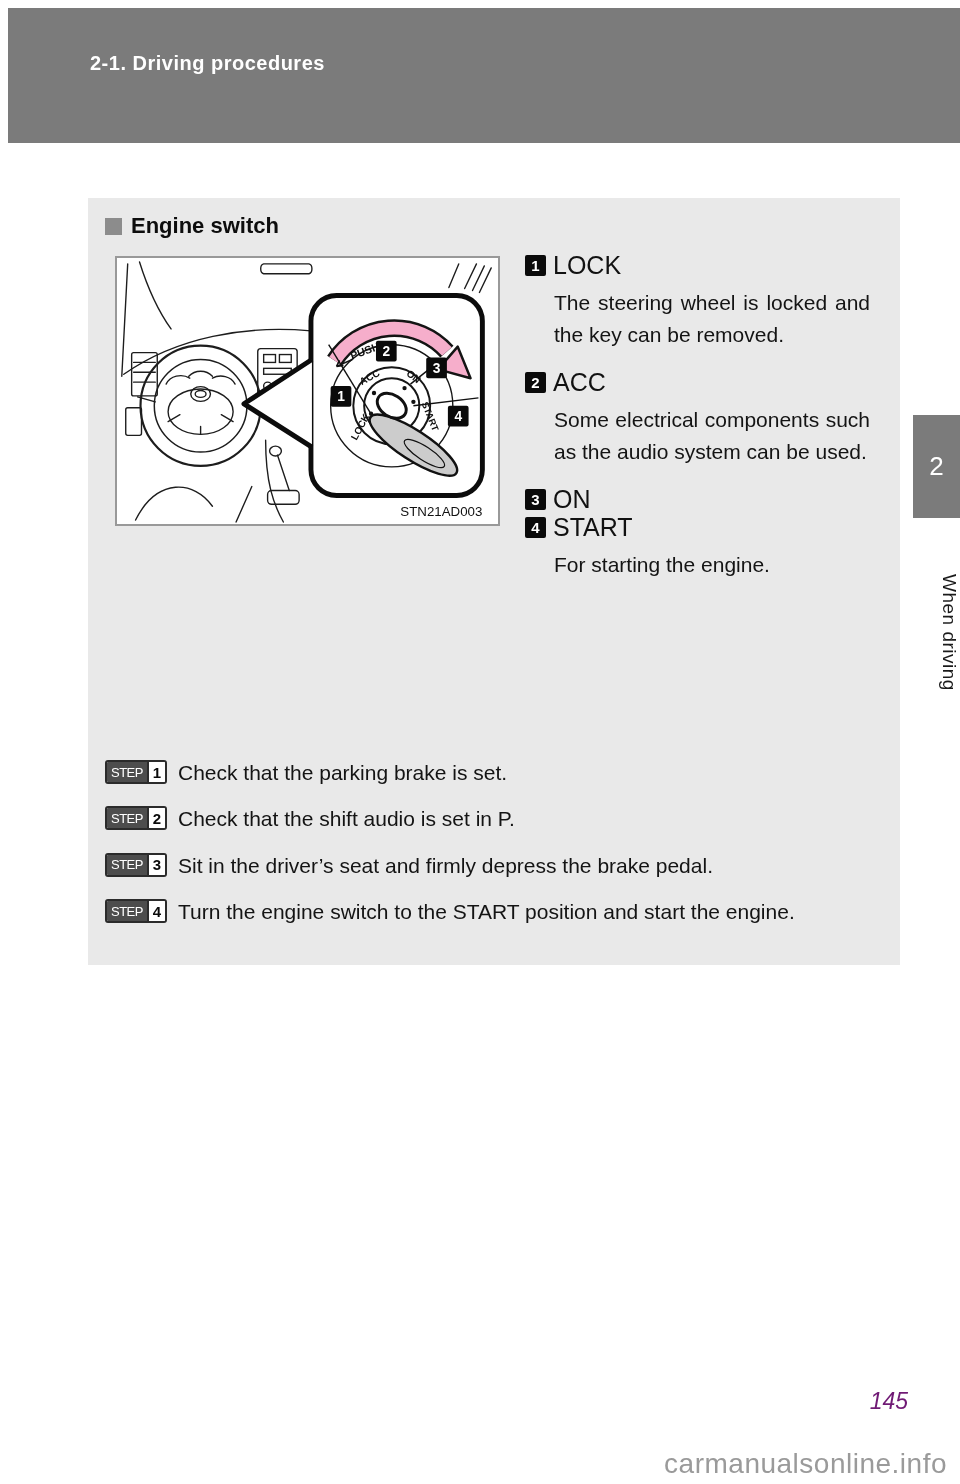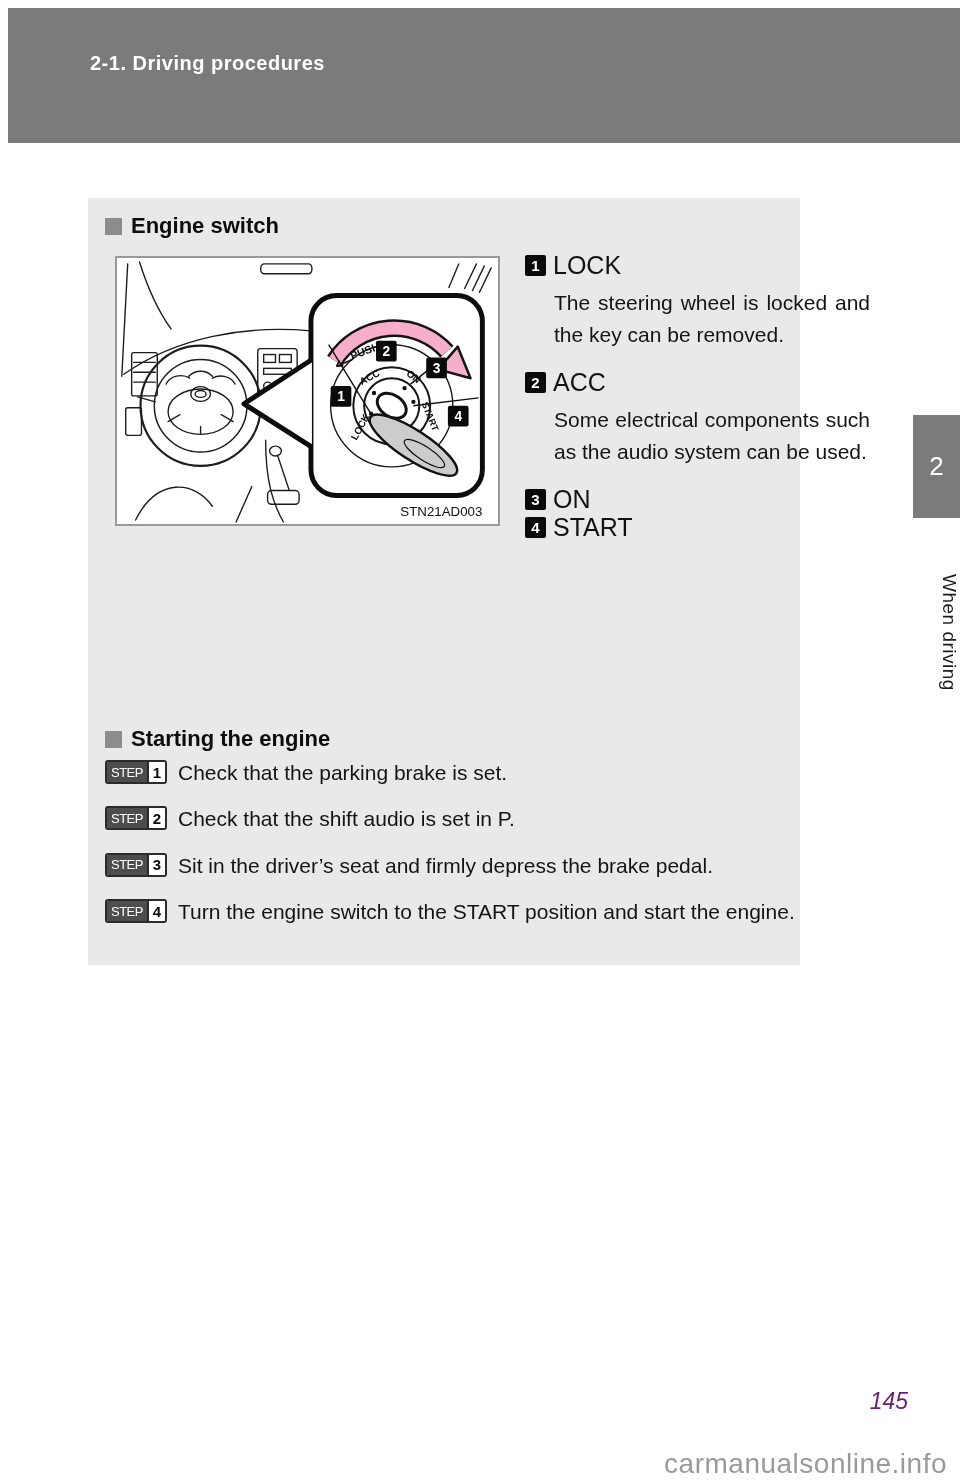--- a/index.html
+++ b/index.html
@@ -19,21 +19,21 @@
     position: absolute; left: 82px; top: 44px;
     font-size: 20px; font-weight: bold; letter-spacing: 0.5px;
   }
   .header-title {
     position: absolute; left: 82px; top: 78px;
     font-size: 31px; font-weight: bold; letter-spacing: 0.3px;
   }
 
   
   .panel {
-    position: absolute; left: 88px; top: 198px; width: 712px; height: 767px;
+    position: absolute; left: 88px; top: 198px; width: 812px; height: 767px;
     background: #e9e9e9;
   }
   .section-heading {
     position: absolute; display: flex; align-items: center; gap: 9px;
     font-size: 22px; font-weight: bold; color: #0d0d0d;
   }
   .section-heading .marker {
     width: 17px; height: 17px; background: #8c8c8c; flex: 0 0 auto;
   }
   .heading-engine-switch { left: 17px; top: 15px; }
@@ -247,28 +247,25 @@
           <span class="num-badge">3</span>
           <span class="pos-name">ON</span>
         </div>
       </div>
 
       <div>
         <div class="pos-name-row">
           <span class="num-badge">4</span>
           <span class="pos-name">START</span>
         </div>
+        <div class="pos-desc last">For starting the engine.</div>
       </div>
 
     </div>
 
-    <div class="section-heading heading-starting">
-      <span class="marker"></span>
-      <span>Starting the engine</span>
-    </div>
 
     <div class="steps">
 
       <div class="step-row">
         <span class="step-badge">
           <span class="step-word">STEP</span>
           <span class="step-num">1</span>
         </span>
         <span class="step-text">Check that the parking brake is set.</span>
       </div>

